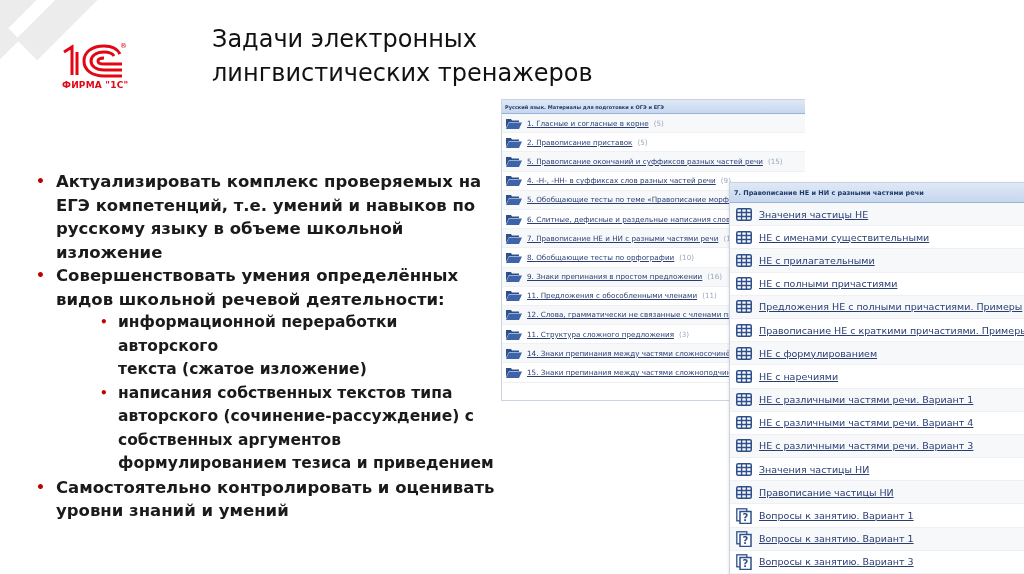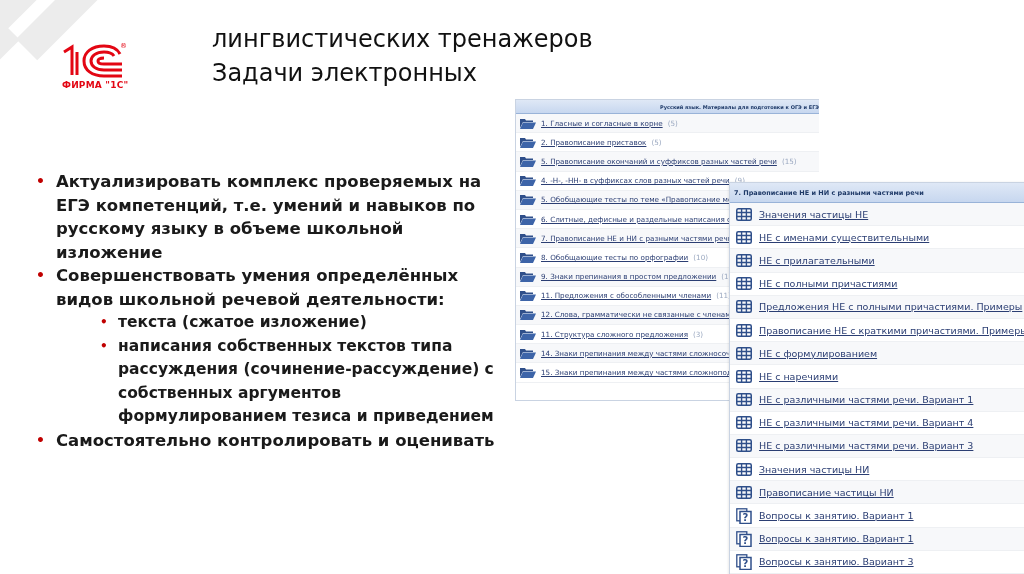--- a/index.html
+++ b/index.html
@@ -32,21 +32,21 @@
 
   
   .panel { position: absolute; background: #fff; border: 1px solid #c9d3e2; }
   .panel-head { background: linear-gradient(#dfe8f6, #c7d7ef); color: #1f3a68; font-weight: bold; border-bottom: 1px solid #99b3d8; white-space: nowrap; overflow: hidden; }
   .row { display: flex; align-items: center; white-space: nowrap; overflow: hidden; border-bottom: 1px solid #eef0f3; }
   .row:nth-child(odd) { background: #f7f8fa; }
   .row a { color: #2b3e73; text-decoration: underline; }
   .row .count { color: #9aa8c0; margin-left: 5px; }
 
   
-  .panel-left { left: 515px; top: 99px; width: 304px; height: 302px; border-right: none; text-align: right; }
+  .panel-left { left: 501px; top: 99px; width: 304px; height: 302px; border-right: none; }
   .panel-left .panel-head { height: 14px; font-size: 5px; line-height: 14px; padding-left: 3px; }
   .panel-left .row { height: 19.2px; font-size: 7.2px; padding-left: 4px; }
   .folder { width: 16px; height: 11px; margin-right: 5px; flex: none; }
 
   
   .panel-right { left: 729px; top: 182px; width: 300px; height: 400px; border-right: none; box-shadow: -1px 0 2px rgba(0,0,0,0.08); }
   .panel-right .panel-head { height: 20px; font-size: 6.5px; line-height: 20px; padding-left: 4px; }
   .panel-right .row { height: 23.2px; font-size: 9.5px; padding-left: 6px; }
   .grid-ico { width: 16px; height: 13px; margin-right: 7px; flex: none; }
   .q-ico { width: 16px; height: 16px; margin-right: 7px; flex: none; }
@@ -68,51 +68,53 @@
       <path d="M58 10 C55 4 49 2 42 2 C30 2 22 8 22 17 C22 26 30 32 42 32 L60 32"></path>
       <path d="M52 12 C50 9 46 8 42 8 C34 8 29 12 29 17 C29 22 34 26 42 26 L60 26"></path>
       <path d="M42 14 C38 14 36 15 36 17 C36 19 38 20 42 20 L60 20"></path>
     </g>
   </svg>
   <span class="logo-reg" style="left:62px; top:-2px;">®</span>
 </div>
 <div class="logo-text">ФИРМА "1С"</div>
 
 <div class="title">
+  <span>Задачи электронных</span>
   <span>лингвистических тренажеров</span>
-  <span>Задачи электронных</span>
 </div>
 
 <div class="bullets">
   <div class="bl">
     <span class="dot">•</span>
     <div>Актуализировать комплекс проверяемых на</div>
     <div>ЕГЭ компетенций, т.е. умений и навыков по</div>
     <div>русскому языку в объеме школьной</div>
     <div>изложение</div>
   </div>
   <div class="bl">
     <span class="dot">•</span>
     <div>Совершенствовать умения определённых</div>
     <div>видов школьной речевой деятельности:</div>
   </div>
   <div class="sub">
     <span class="dot">•</span>
+    <div>информационной переработки авторского</div>
     <div>текста (сжатое изложение)</div>
   </div>
   <div class="sub">
     <span class="dot">•</span>
     <div>написания собственных текстов типа</div>
-    <div>рассуждения (сочинение-рассуждение) с</div>
+    <div>авторского (сочинение-рассуждение) с</div>
     <div>собственных аргументов</div>
     <div>формулированием тезиса и приведением</div>
   </div>
   <div class="bl">
     <span class="dot">•</span>
     <div>Самостоятельно контролировать и оценивать</div>
+    <div>уровни знаний и умений</div>
   </div>
 </div>
 
 <div class="panel panel-left">
   <div class="panel-head">Русский язык. Материалы для подготовки к ОГЭ и ЕГЭ</div>
   <div id="left-rows">
       <div class="row">
         <svg class="folder" viewBox="0 0 16 11">
           <path d="M0 1 L5 1 L6 2.5 L13 2.5 L13 4 L3 4 L0 10 Z" fill="#2f4f8a"></path>
           <path d="M3 4.5 L16 4.5 L13 11 L0 11 Z" fill="#3d64a8"></path>

